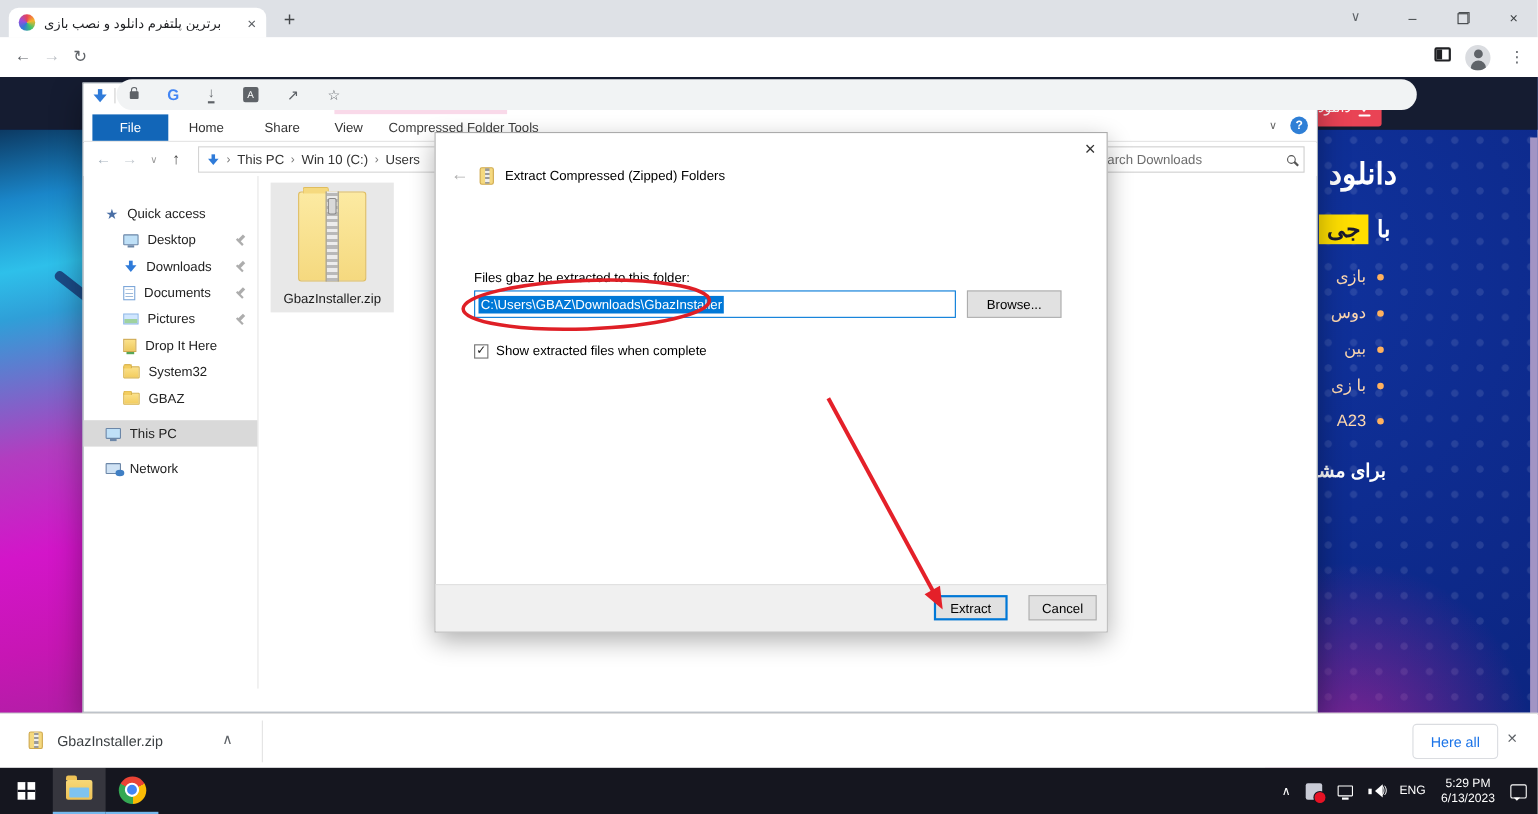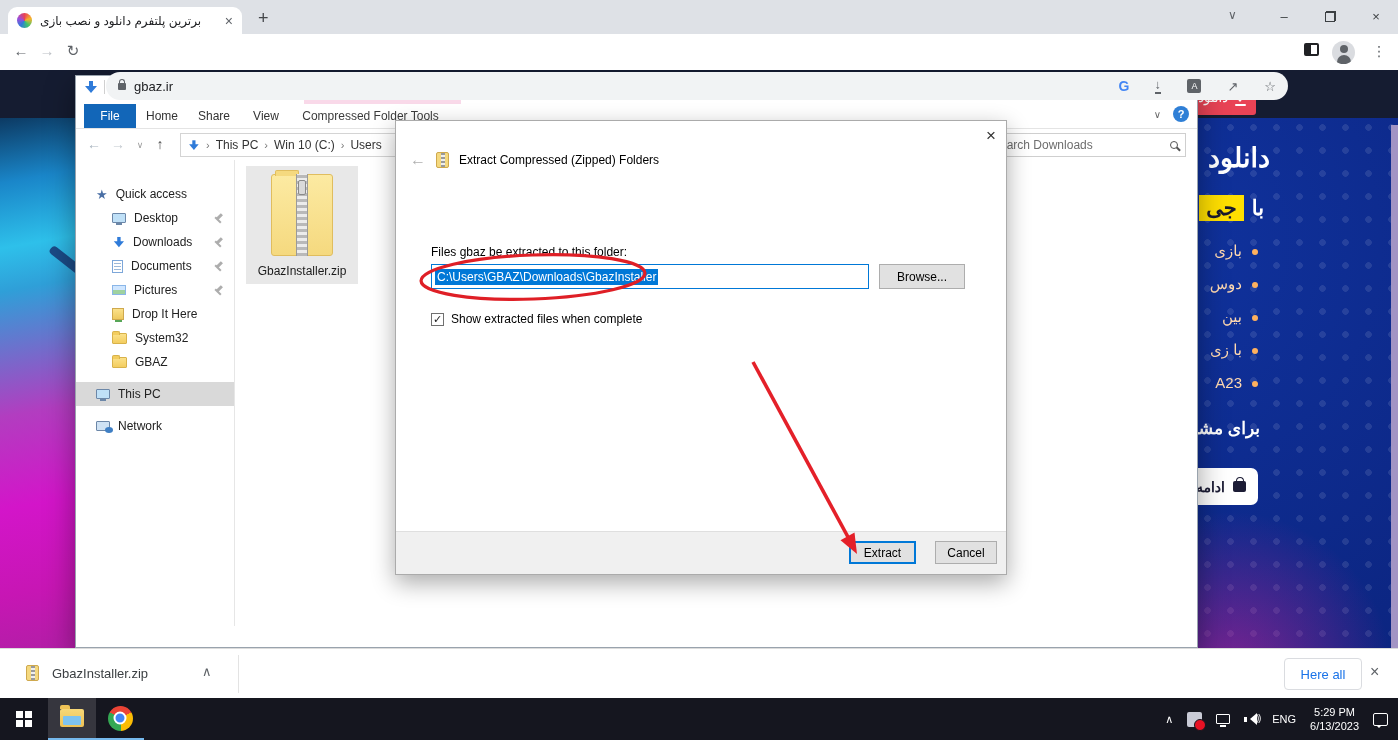--- a/index.html
+++ b/index.html
@@ -100,21 +100,21 @@
     border:1px solid #d8b24a;border-bottom:none;border-radius:2px 2px 0 0;}
   .qat-cust{font-size:9px;color:#444;}
   .pinktab{position:absolute;left:228px;top:0;width:157px;height:28px;background:#f9d9e9;
     display:flex;align-items:center;justify-content:center;font-size:12px;color:#3b3b3b;}
   .win-title{position:absolute;left:405px;top:0;height:28px;line-height:28px;font-size:12px;color:#6d6d6d;}
   .ex-btn{position:absolute;top:0;width:45px;height:28px;display:flex;align-items:center;justify-content:center;
     font-size:12px;color:#444;}
   .ex-min{right:90px}.ex-max{right:45px}.ex-close{right:0}
   .ribbonrow{position:absolute;left:0;top:28px;right:0;height:25px;border-bottom:1px solid #e4e4e4;background:#fff;
     display:flex;align-items:stretch;padding-left:8px;}
-  .rtab{width:52px;display:flex;align-items:center;justify-content:center;font-size:12px;color:#333;}
+  .rtab{width:69px;display:flex;align-items:center;justify-content:center;font-size:12px;color:#333;}
   .rtab.file{background:#1266b8;color:#fff;}
   .rtab.view{width:52px;}
   .rtab.cft{width:157px;color:#3b3b3b;}
   .ribbon-right{position:absolute;right:8px;top:30px;display:flex;align-items:center;gap:12px;}
   .collapse{font-size:10px;color:#666;}
   .helpdot{width:16px;height:16px;border-radius:50%;background:#2f7fd6;color:#fff;font-size:11px;font-weight:bold;
     display:flex;align-items:center;justify-content:center;}
   .addrrow{position:absolute;left:0;top:54px;right:0;height:30px;background:#fff;}
   .a-ico{position:absolute;top:6px;font-size:14px;width:20px;text-align:center;}
   .a-back{left:8px;color:#a9b4bf;}
@@ -263,24 +263,20 @@
       <span class="tag-hl">جی</span>
     </div>
     <div class="bullets">
       <div class="bullet-row"><span class="dot"></span><span>بازی</span></div>
       <div class="bullet-row"><span class="dot"></span><span>دوس</span></div>
       <div class="bullet-row"><span class="dot"></span><span>بین</span></div>
       <div class="bullet-row"><span class="dot"></span><span>با زی</span></div>
       <div class="bullet-row"><span class="dot"></span><span>A23</span></div>
     </div>
     <div class="cta-heading">برای مشاه</div>
-    <div class="cta-btn">
-      <span class="cta-label">ادامه</span>
-      <span class="bag"></span>
-    </div>
     <div class="purple-strip"></div>
   </div>
 
   <div class="tabstrip">
     <div class="tab">
       <span class="favicon"></span>
       <span class="tab-title">برترین پلتفرم دانلود و نصب بازی</span>
       <span class="tab-close">×</span>
     </div>
     <span class="newtab">+</span>
@@ -290,21 +286,20 @@
         <span class="restore-glyph"></span>
       </span>
     <span class="winbtn wb-close">×</span>
   </div>
   <div class="toolbar">
     <span class="navico n-back">←</span>
     <span class="navico n-fwd">→</span>
     <span class="navico n-reload">↻</span>
     <div class="urlpill">
       <span class="lock"></span>
-      <span class="url">gbaz.ir</span>
       <span class="pill-ico g-ico">G</span>
       <span class="pill-ico"><span class="dl-tray" style="transform:rotate(180deg);display:inline-block;border-bottom:none;border-top:2px solid #5f6368;">↑</span></span>
       <span class="pill-ico">
           <span class="xlate">A</span>
         </span>
       <span class="pill-ico">↗</span>
       <span class="pill-ico">☆</span>
     </div>
     <span class="after-pill" style="left:1304px;">
         <span class="sidebox"></span>

